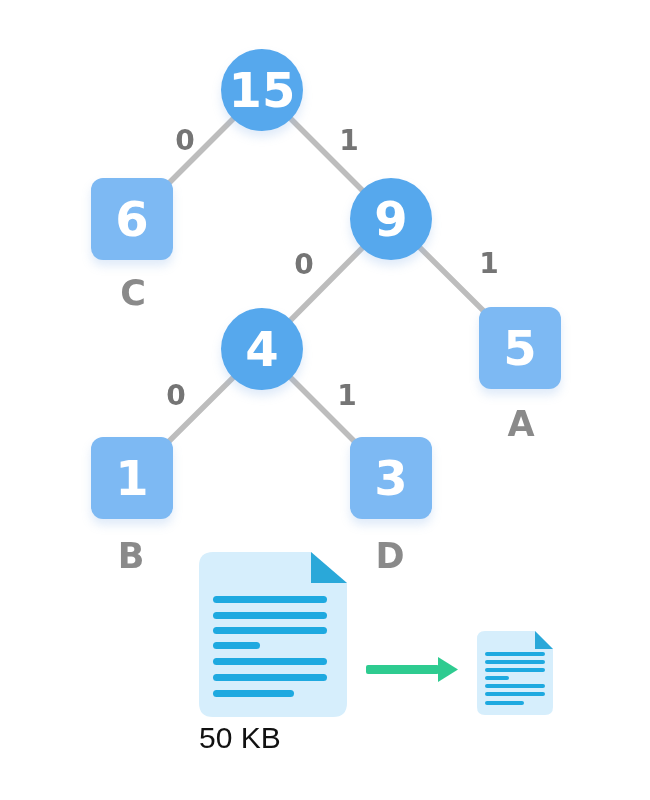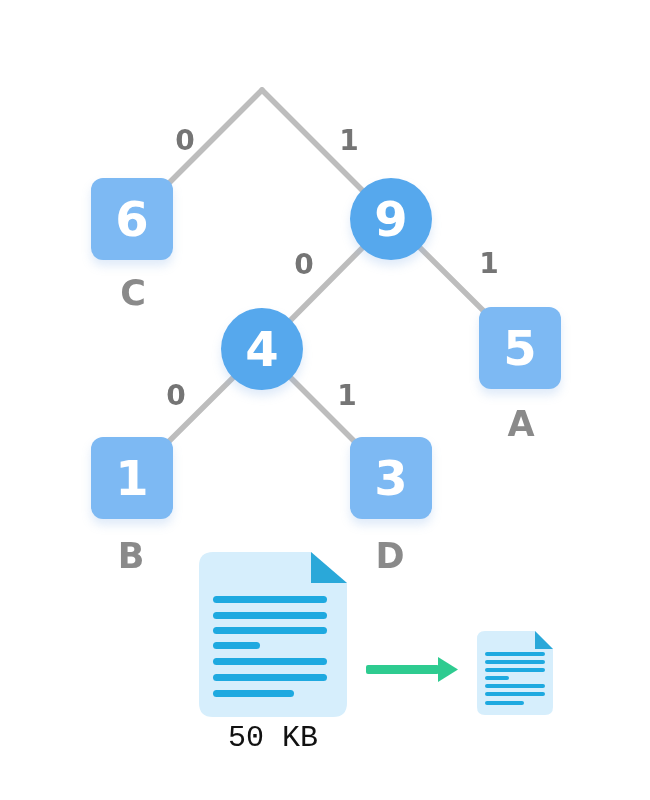--- a/index.html
+++ b/index.html
@@ -34,22 +34,22 @@
   .letter-label{
     position:absolute;transform:translate(-50%,-50%);
     color:#8a8a8a;font-size:35px;font-weight:bold;
     font-family:"DejaVu Sans","Liberation Sans",sans-serif;
   }
   .doc-page{fill:#d6eefc;}
   .doc-fold{fill:#2aa8d9;}
   .doc-line{fill:#1ea9e0;}
   .arrow-shape{fill:#2ecb90;}
   .size-caption{
-    position:absolute;text-align:center;color:#111111;font-size:30px;
-    font-family:Liberation Mono, monospace;
+    position:absolute;text-align:left;color:#111111;font-size:30px;
+    font-family:Liberation Sans, sans-serif;
   }
   .abs{position:absolute;}
 </style>
 </head>
 <body>
 
 <div class="stage">
 
   <svg class="edges" width="650" height="800" viewBox="0 0 650 800">
     <line class="edge-line" x1="262" y1="90" x2="133" y2="219"></line>
@@ -60,20 +60,23 @@
     <line class="edge-line" x1="262" y1="349" x2="391" y2="478"></line>
   </svg>
 
   <span class="edge-label" style="left:185px;top:140px;">0</span>
   <span class="edge-label" style="left:349px;top:140px;">1</span>
   <span class="edge-label" style="left:304px;top:264px;">0</span>
   <span class="edge-label" style="left:489px;top:263px;">1</span>
   <span class="edge-label" style="left:176px;top:395px;">0</span>
   <span class="edge-label" style="left:347px;top:395px;">1</span>
 
+  <div class="circle-node" style="left:262px;top:90px;">
+    <span class="node-value">15</span>
+  </div>
   <div class="circle-node" style="left:391px;top:219px;">
     <span class="node-value">9</span>
   </div>
   <div class="circle-node" style="left:262px;top:349px;">
     <span class="node-value">4</span>
   </div>
 
   <div class="square-node" style="left:132px;top:219px;">
     <span class="node-value">6</span>
   </div>

